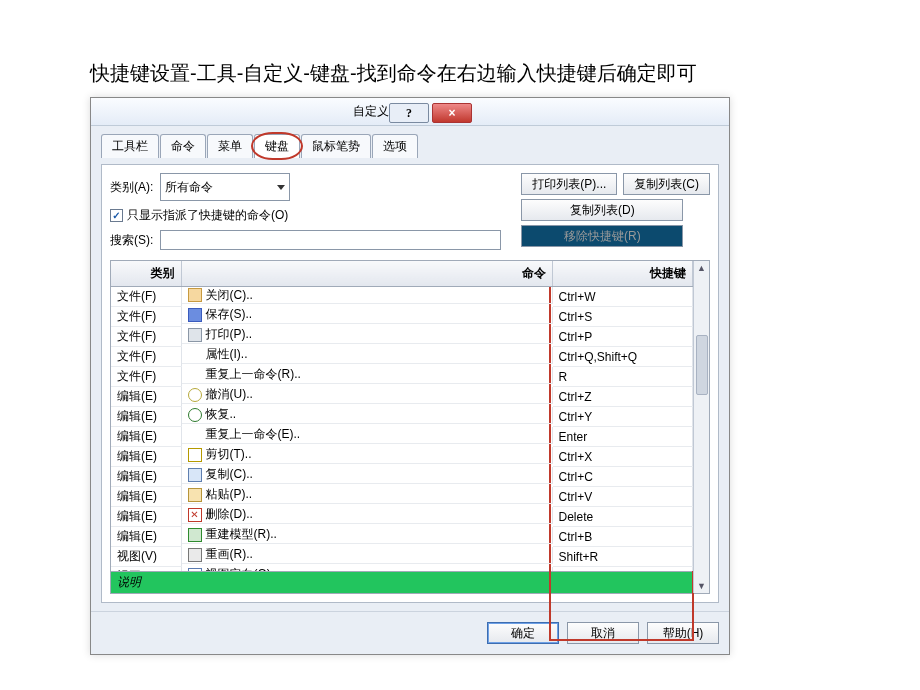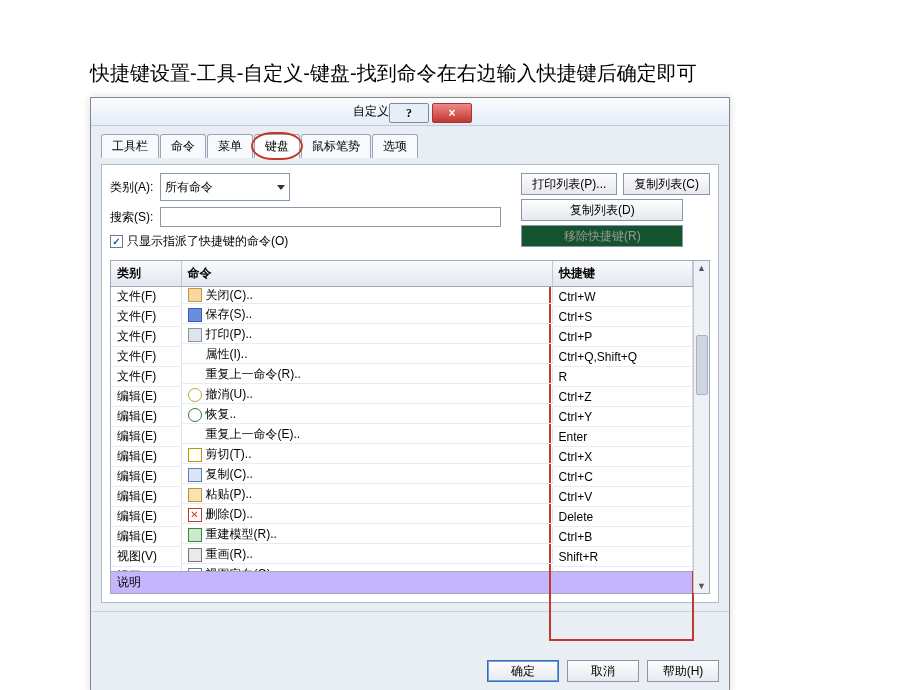--- a/index.html
+++ b/index.html
@@ -140,21 +140,21 @@
     padding: 2px 10px;
     height: 22px;
     border-radius: 0;
     display: inline-flex;
     align-items: center;
     justify-content: center;
     white-space: nowrap;
   }
   .btn.disabled {
     color: #999;
-    background: #14532d;
+    background: #0c4a6e;
   }
 
   .top-controls {
     display: flex;
     gap: 20px;
   }
   .top-left { flex: 1; }
 
   .table-wrap {
     border: 1px solid #a0aab8;
@@ -170,21 +170,21 @@
     width: 100%;
     border-collapse: collapse;
     table-layout: fixed;
   }
   th {
     background: linear-gradient(#f8f9fb, #e3e7ee);
     border-right: 1px solid #c0c8d4;
     border-bottom: 1px solid #a0aab8;
     padding: 4px 6px;
     font-weight: 700;
-    text-align: left;
+    text-align: right;
   }
   td {
     border-right: 1px solid #e0e4ea;
     border-bottom: 1px solid #e8ebef;
     padding: 1px 6px;
     height: 17px;
   }
   .col-cat { width: 70px; }
   .col-cmd { }
   .col-key { width: 140px; }
@@ -237,32 +237,33 @@
   .vscrollbar .thumb {
     width: 12px;
     background: #cfd6e0;
     border: 1px solid #a8b2c2;
     border-radius: 2px;
   }
 
   .desc-row {
     border-top: 1px solid #a0aab8;
     padding: 2px 6px;
-    background: #c4b5fd;
+    background: #22c55e;
+    font-style: italic;
   }
 
   .footer {
     display: flex;
     justify-content: flex-end;
     gap: 8px;
     padding: 10px;
     background: #e9eef5;
     border-top: 1px solid #cbd3de;
   }
-  .footer .btn { width: 72px; margin-top: 38px; }
+  .footer .btn { width: 72px; }
   .footer .btn.primary {
     border-color: #3d6db0;
     box-shadow: 0 0 0 1px #6da0e6 inset;
   }
 </style>
 </head>
 <body>
 
 <div class="page-caption">快捷键设置-工具-自定义-键盘-找到命令在右边输入快捷键后确定即可</div>
 
@@ -292,26 +293,26 @@
       <div class="top-controls">
         <div class="top-left">
           <div class="row">
             <span class="label">类别(A):</span>
             <div class="select">
               <span>所有命令</span>
               <span class="caret"></span>
             </div>
           </div>
           <div class="row">
+            <span class="checkbox checked"></span>
+            <span>只显示指派了快捷键的命令(O)</span>
+          </div>
+          <div class="row">
             <span class="label">搜索(S):</span>
             <div class="textinput" value=""></div>
-          </div>
-          <div class="row">
-            <span class="checkbox checked"></span>
-            <span>只显示指派了快捷键的命令(O)</span>
           </div>
         </div>
 
         <div class="right-buttons">
           <div style="display:flex; gap:6px;">
             <span class="btn">打印列表(P)...</span>
             <span class="btn">复制列表(C)</span>
           </div>
           <span class="btn" style="width:162px">复制列表(D)</span>
           <span class="btn disabled" style="width:162px">移除快捷键(R)</span>

